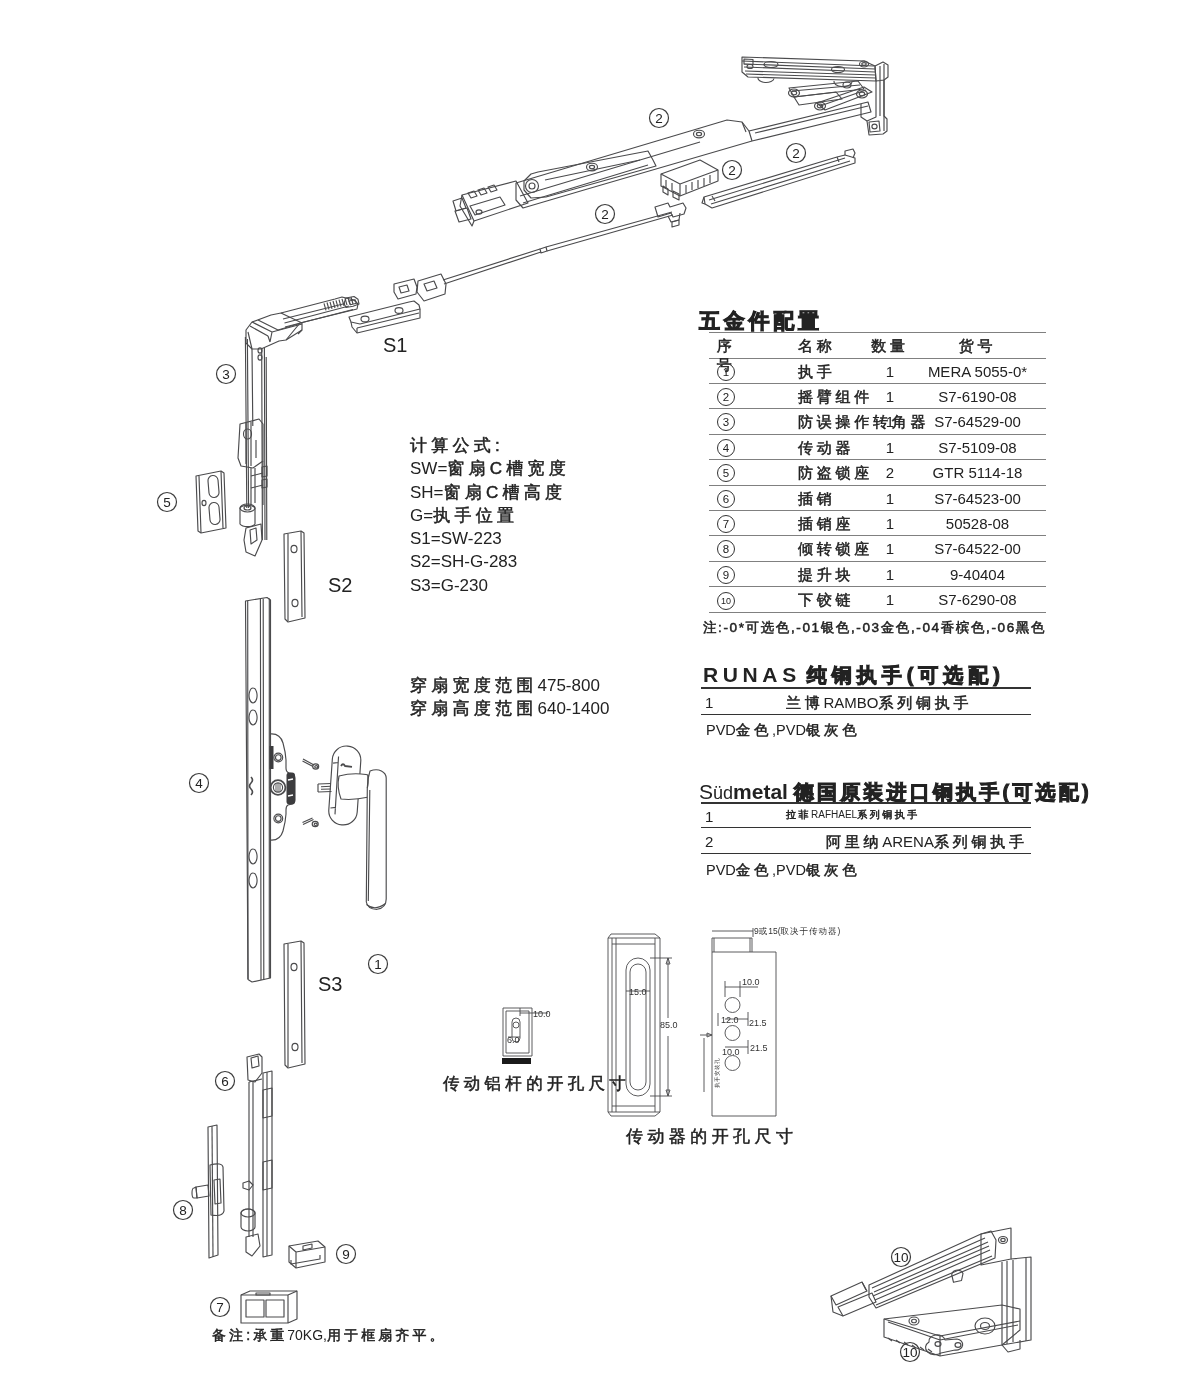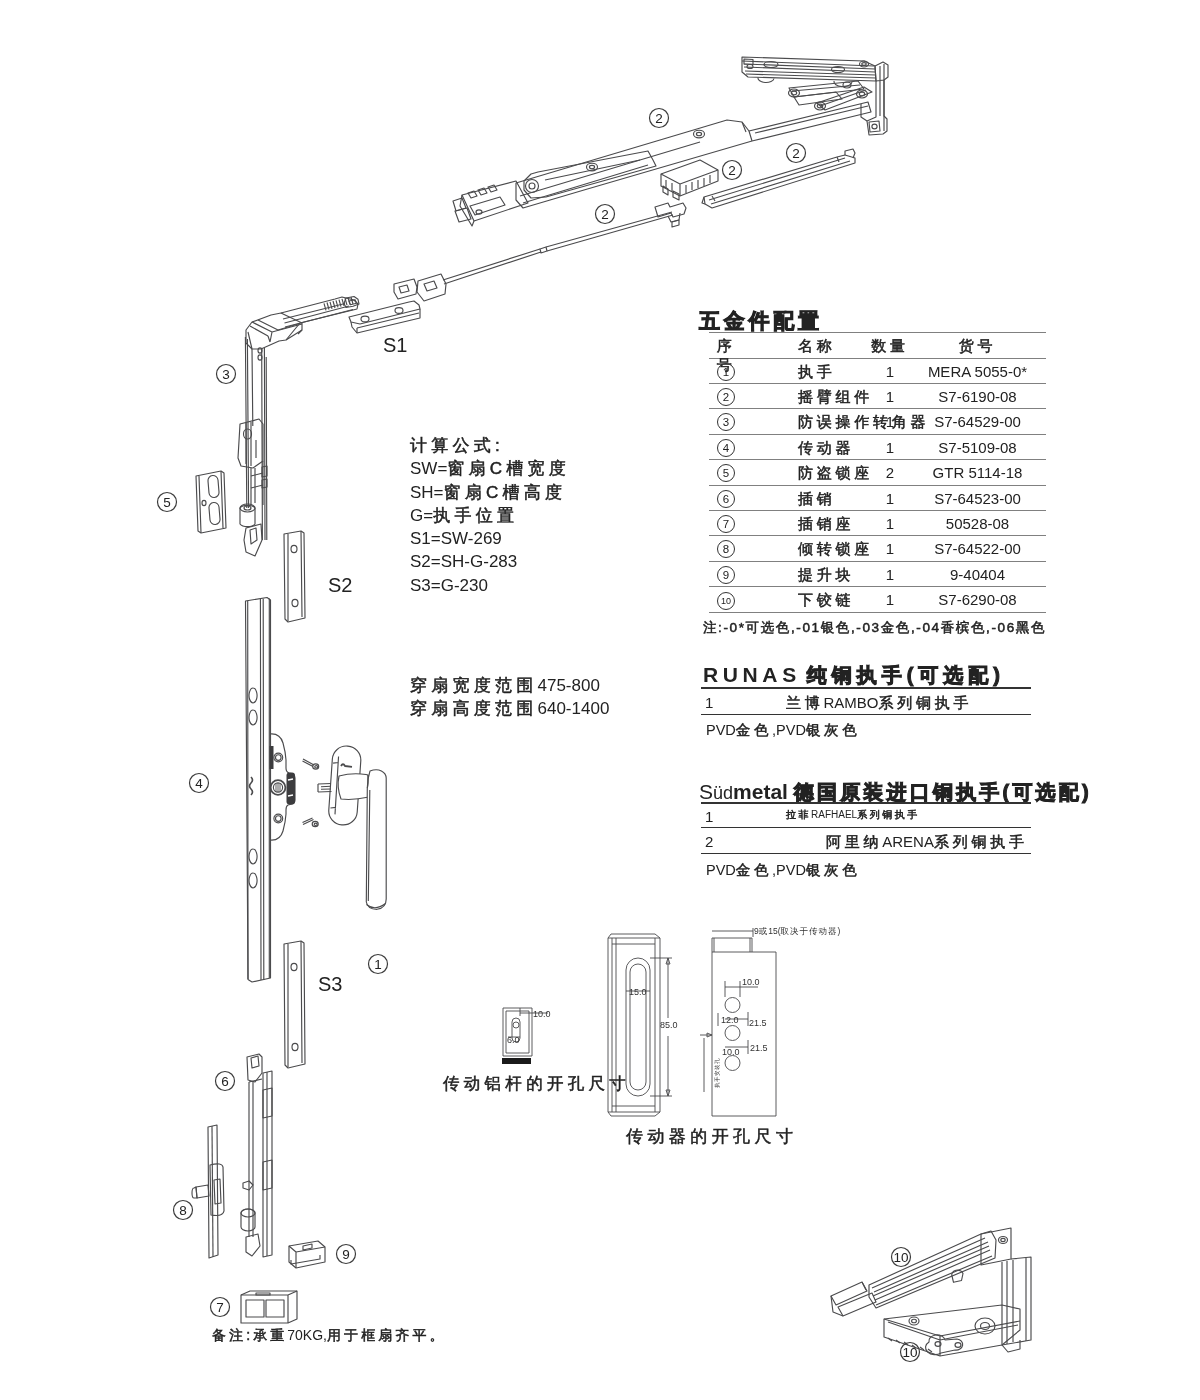--- a/index.html
+++ b/index.html
@@ -441,21 +441,21 @@
 <div class="abs num" style="left:705px;top:833px;font-size:15px;">2</div>
 <div class="abs" style="left:786px;top:833px;font-size:15px;padding-left:40px;"><span class="cj">阿里纳</span>ARENA<span class="cj">系列铜执手</span></div>
 <div class="hl" style="left:701px;top:852.5px;width:330px;height:1.5px;"></div>
 <div class="abs" style="left:706px;top:861px;font-size:14.5px;">PVD<span class="cj">金色</span>,PVD<span class="cj">银灰色</span></div>
 
 <div class="abs" style="left:410px;top:434px;font-size:17px;line-height:23.3px;">
 <div><span class="cj">计算公式:</span></div>
 <div>SW=<span class="cj">窗扇C槽宽度</span></div>
 <div>SH=<span class="cj">窗扇C槽高度</span></div>
 <div>G=<span class="cj">执手位置</span></div>
-<div>S1=SW-269</div>
+<div>S1=SW-223</div>
 <div>S2=SH-G-283</div>
 <div>S3=G-230</div>
 </div>
 <div class="abs" style="left:410px;top:674px;font-size:17px;line-height:23.3px;">
 <div><span class="cj">穿扇宽度范围</span>475-800</div>
 <div><span class="cj">穿扇高度范围</span>640-1400</div>
 </div>
 
 <div class="abs" style="left:383px;top:334px;font-size:20px;">S1</div>
 <div class="abs" style="left:328px;top:574px;font-size:20px;">S2</div>

